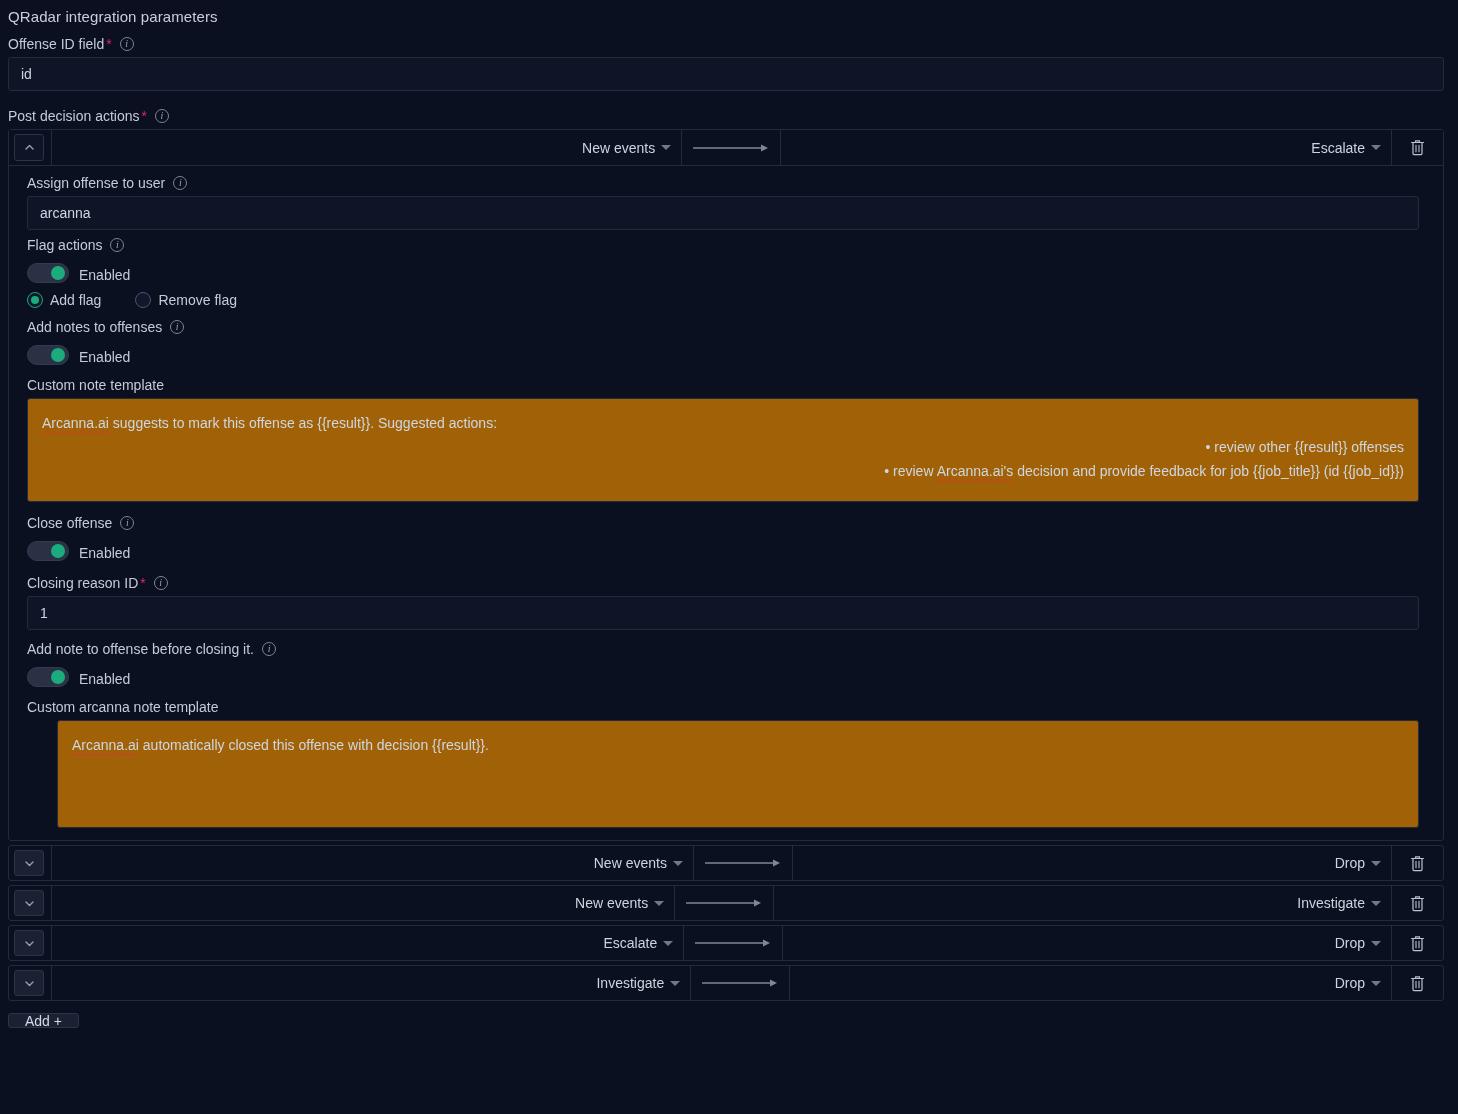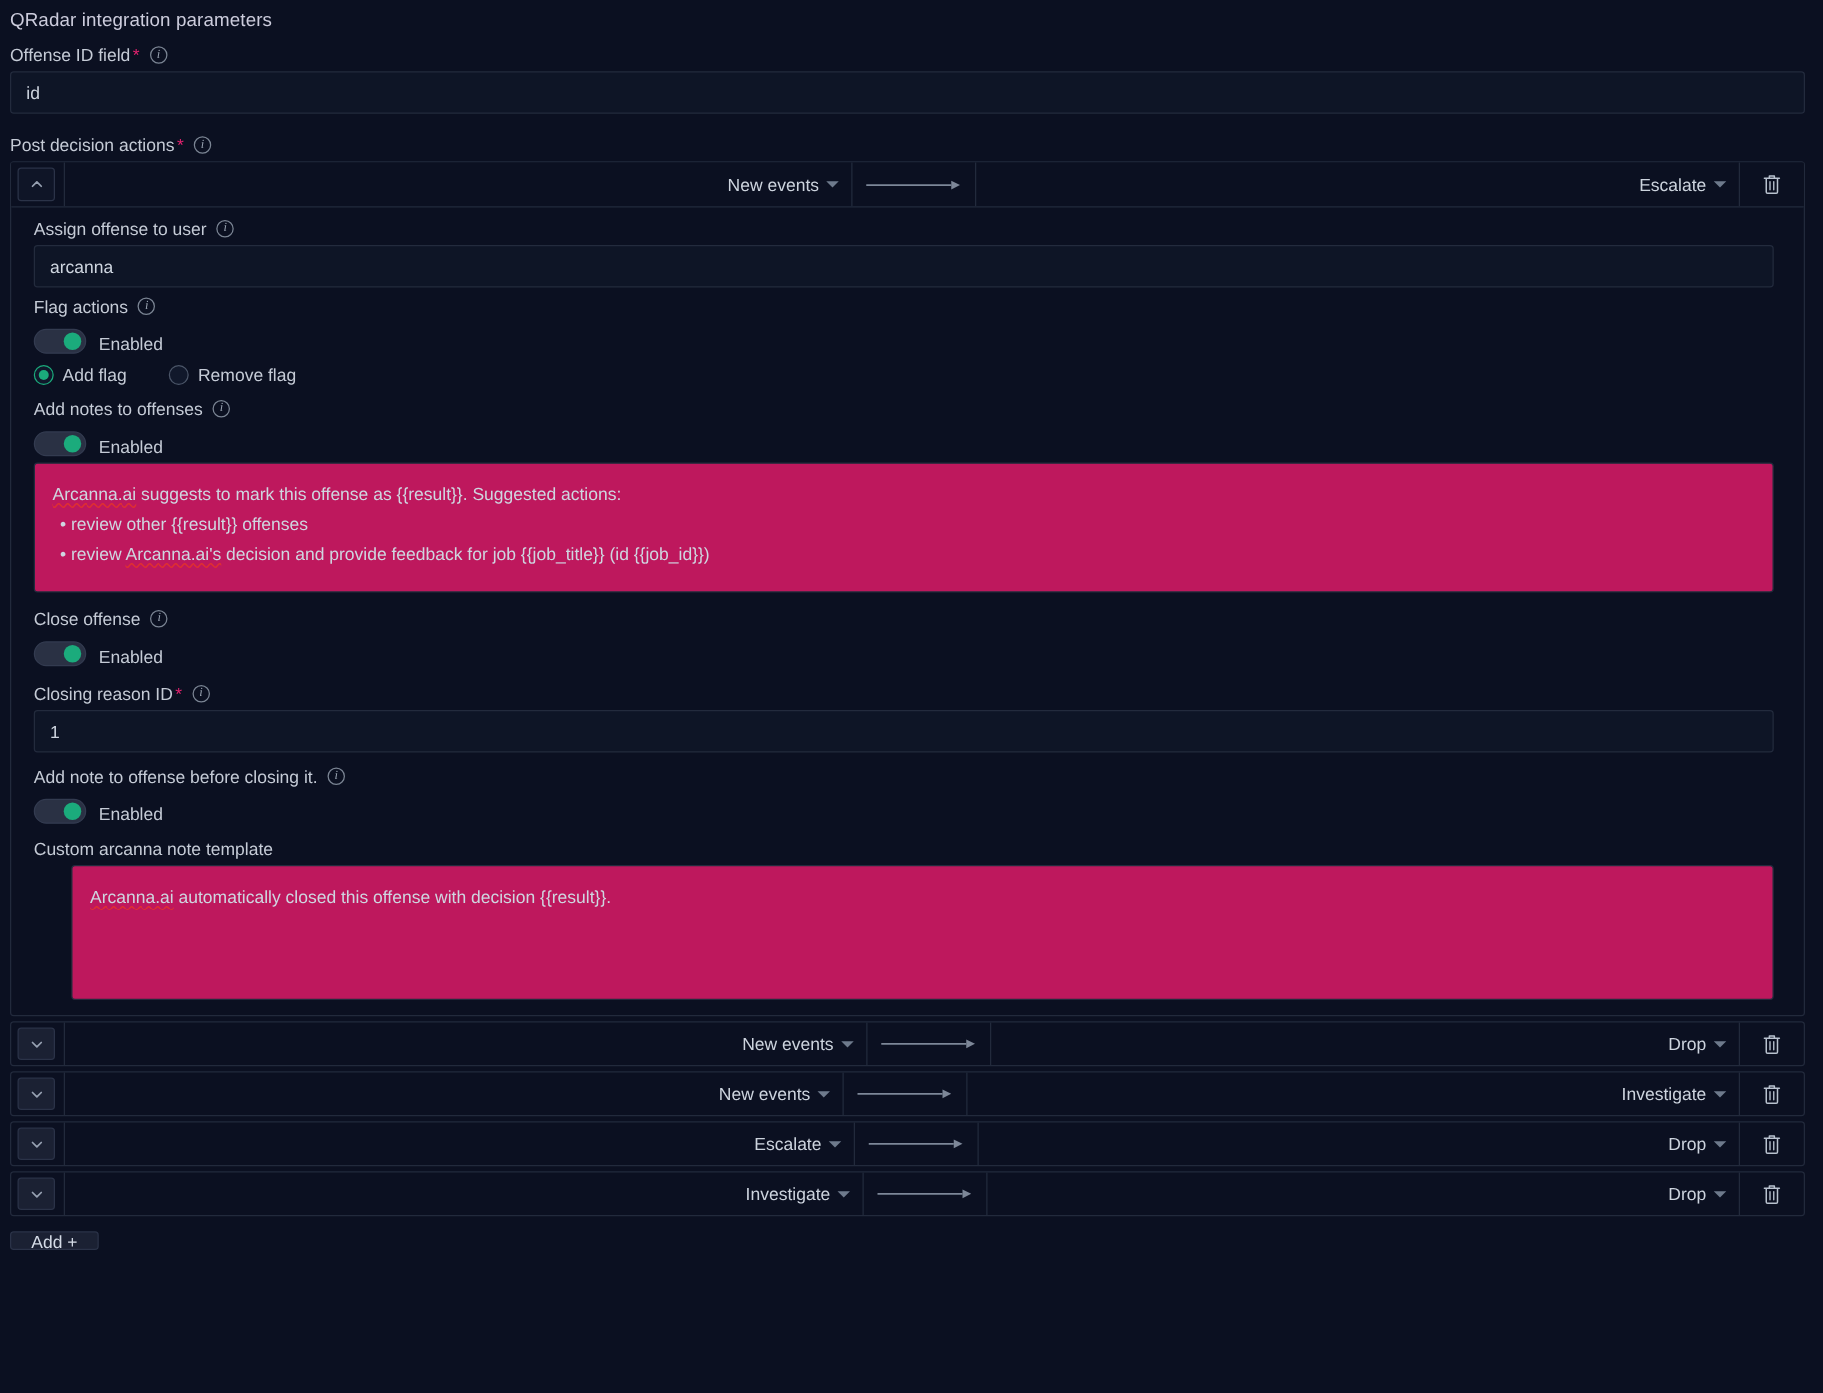--- a/index.html
+++ b/index.html
@@ -63,38 +63,38 @@
     font-size: 14px;
     padding: 0 12px;
     display: flex;
     align-items: center;
     font-family: "Liberation Sans", sans-serif;
   }
   .txt-input.full { margin: 0 14px 0 8px; }
   .txt-input.inner { margin: 0 24px 0 18px; }
 
   .textarea-box {
-    background: #be185d;
+    background: #a16207;
     border: 1px solid #232b3d;
     border-radius: 3px;
     color: #cfd6e0;
     font-size: 14px;
     padding: 12px 14px;
     line-height: 24px;
     margin: 0 24px 0 18px;
     overflow: hidden;
   }
   .spell {
     text-decoration: underline;
     text-decoration-style: wavy;
     text-decoration-color: #e02f2f;
     text-decoration-thickness: 1px;
     text-underline-offset: 2px;
   }
-  .bullet-line { padding-left: 6px; }
+  .bullet-line { padding-left: 6px; text-align: right; }
 
   
   .toggle-row {
     display: flex;
     align-items: flex-end;
     gap: 10px;
     padding: 5px 0 5px 18px;
   }
   .toggle {
     width: 42px; height: 20px;
@@ -341,20 +341,23 @@
           <span>Add notes to offenses</span>
           <span class="info-ico">i</span>
         </div>
         <div class="toggle-row">
           <div class="toggle">
               <span class="knob"></span>
             </div>
           <span class="toggle-label">Enabled</span>
         </div>
 
+        <div class="field-label indent">
+          <span>Custom note template</span>
+        </div>
         <div class="textarea-box" style="height:104px;">
           <div><span class="spell">Arcanna.ai</span><span> suggests to mark this offense as {{result}}. Suggested actions:</span></div>
           <div class="bullet-line">• review other {{result}} offenses</div>
           <div class="bullet-line"><span>• review </span><span class="spell">Arcanna.ai's</span><span> decision and provide feedback for job {{job_title}} (id {{job_id}})</span></div>
         </div>
 
         <div class="field-label indent" style="padding-top:12px;">
           <span>Close offense</span>
           <span class="info-ico">i</span>
         </div>

